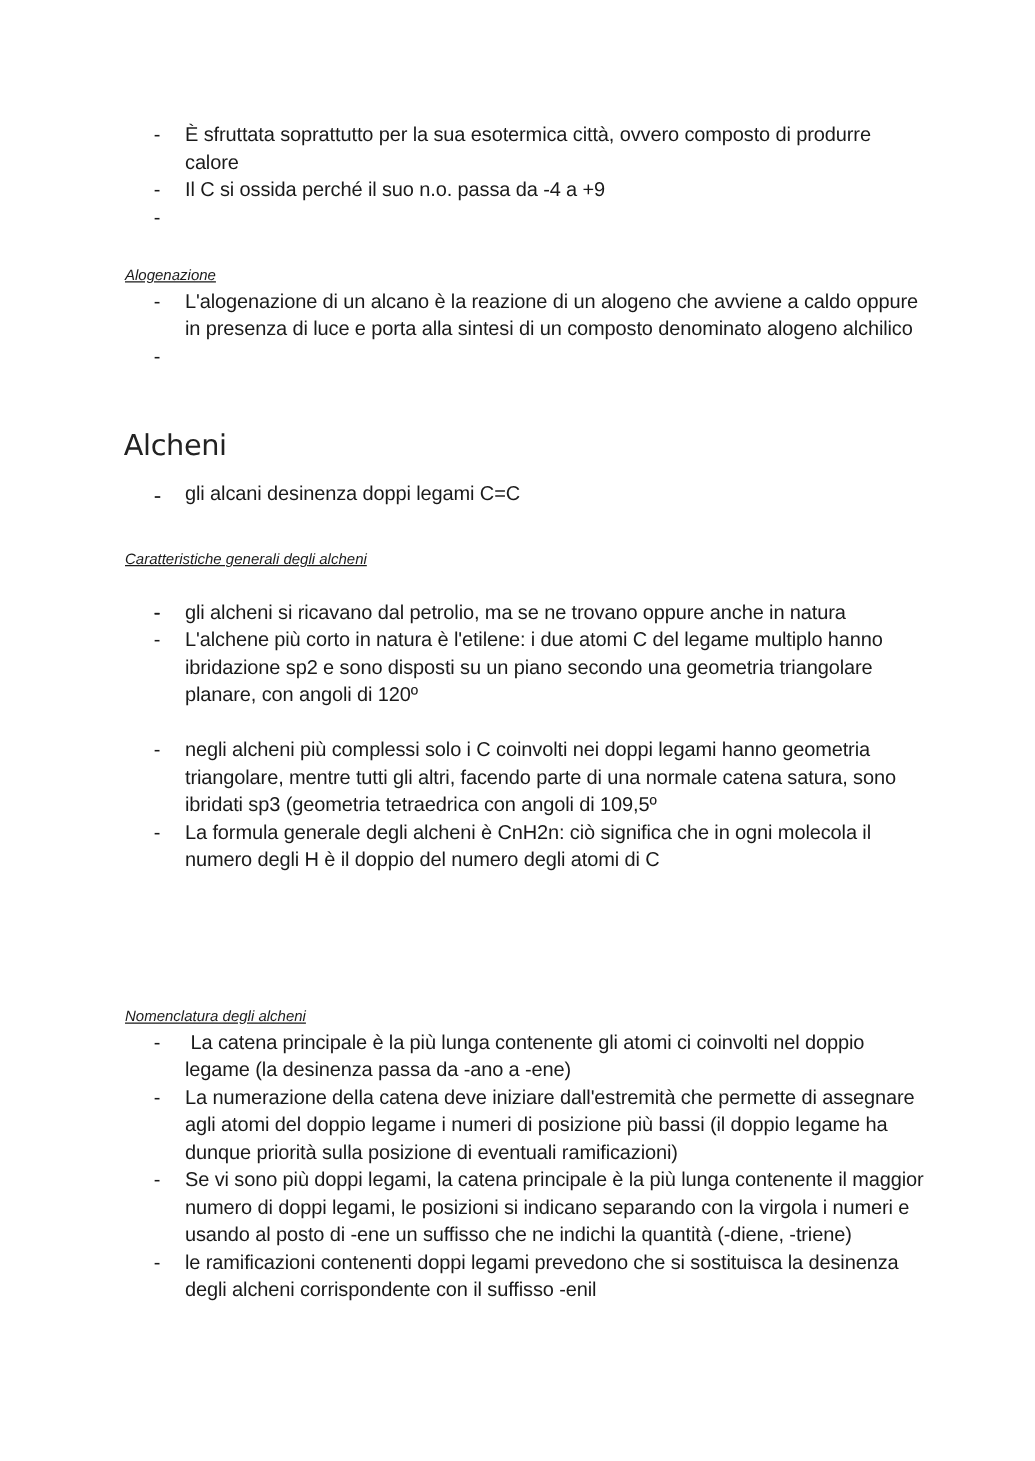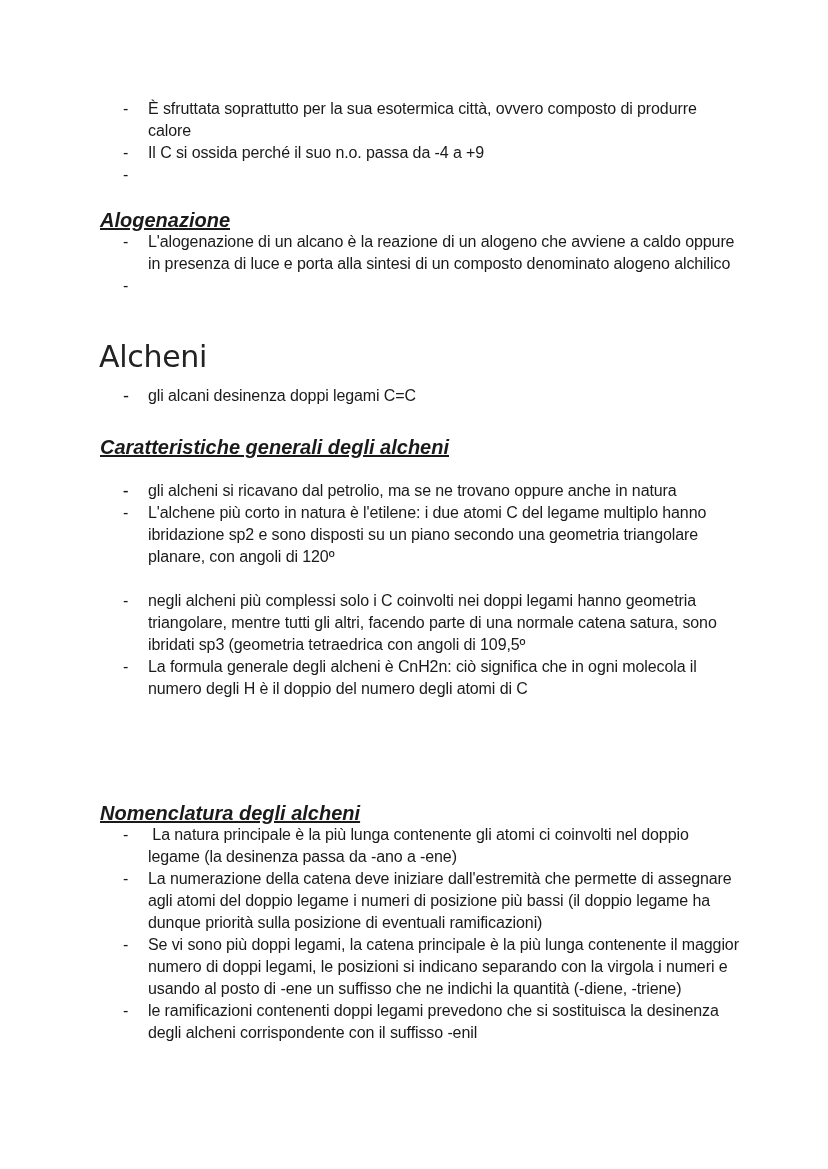--- a/index.html
+++ b/index.html
@@ -43,30 +43,30 @@
       position: absolute;
       left: 23px;
       top: 0;
       width: 10px;
       color: #1a1a1a;
     }
     ul.dash-list li.gap-before {
       margin-top: 22px;
     }
     .section-heading {
-      font-size: 20px;
+      font-size: 12px;
       line-height: 22px;
-      font-weight: bold;
+      font-weight: normal;
       font-style: italic;
       text-decoration: underline;
       margin: 0;
     }
     .title-heading {
       font-family: "DejaVu Sans", sans-serif;
-      font-size: 30px;
+      font-size: 23px;
       font-weight: normal;
       line-height: 30px;
       color: #222222;
       margin: 0;
       letter-spacing: -0.3px;
     }
     .title-dash {
       font-size: 18px;
     }
   </style>
@@ -140,21 +140,21 @@
         <span>La formula generale degli alcheni è CnH2n: ciò significa che in ogni molecola il numero degli H è il doppio del numero degli atomi di C</span>
       </li>
     </ul>
   </div>
 
   <div class="block" style="top:802px;">
     <h3 class="section-heading">Nomenclatura degli alcheni</h3>
     <ul class="dash-list">
       <li>
         <span class="dash">-</span>
-        <span style="white-space:pre-wrap;"> La natura principale è la più lunga contenente gli atomi ci coinvolti nel doppio legame (la desinenza passa da -ano a -ene)</span>
+        <span style="white-space:pre-wrap;"> La catena principale è la più lunga contenente gli atomi ci coinvolti nel doppio legame (la desinenza passa da -ano a -ene)</span>
       </li>
       <li>
         <span class="dash">-</span>
         <span>La numerazione della catena deve iniziare dall'estremità che permette di assegnare agli atomi del doppio legame i numeri di posizione più bassi (il doppio legame ha dunque priorità sulla posizione di eventuali ramificazioni)</span>
       </li>
       <li>
         <span class="dash">-</span>
         <span>Se vi sono più doppi legami, la catena principale è la più lunga contenente il maggior numero di doppi legami, le posizioni si indicano separando con la virgola i numeri e usando al posto di -ene un suffisso che ne indichi la quantità (-diene, -triene)</span>
       </li>
       <li>

